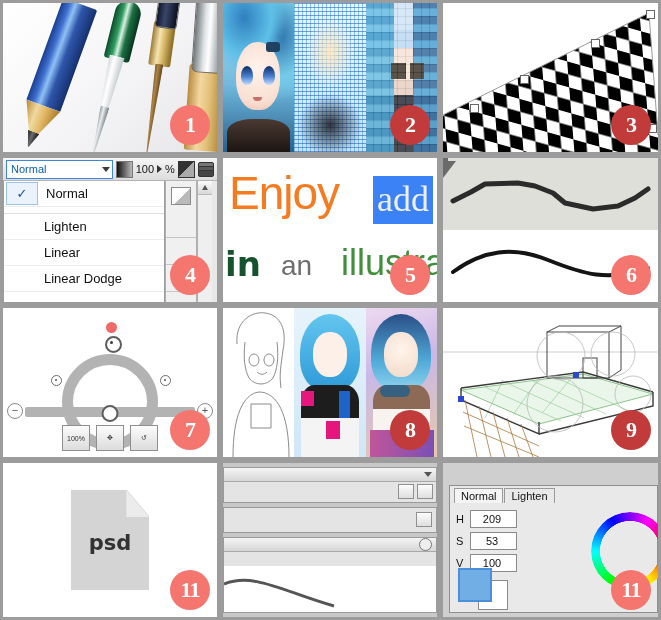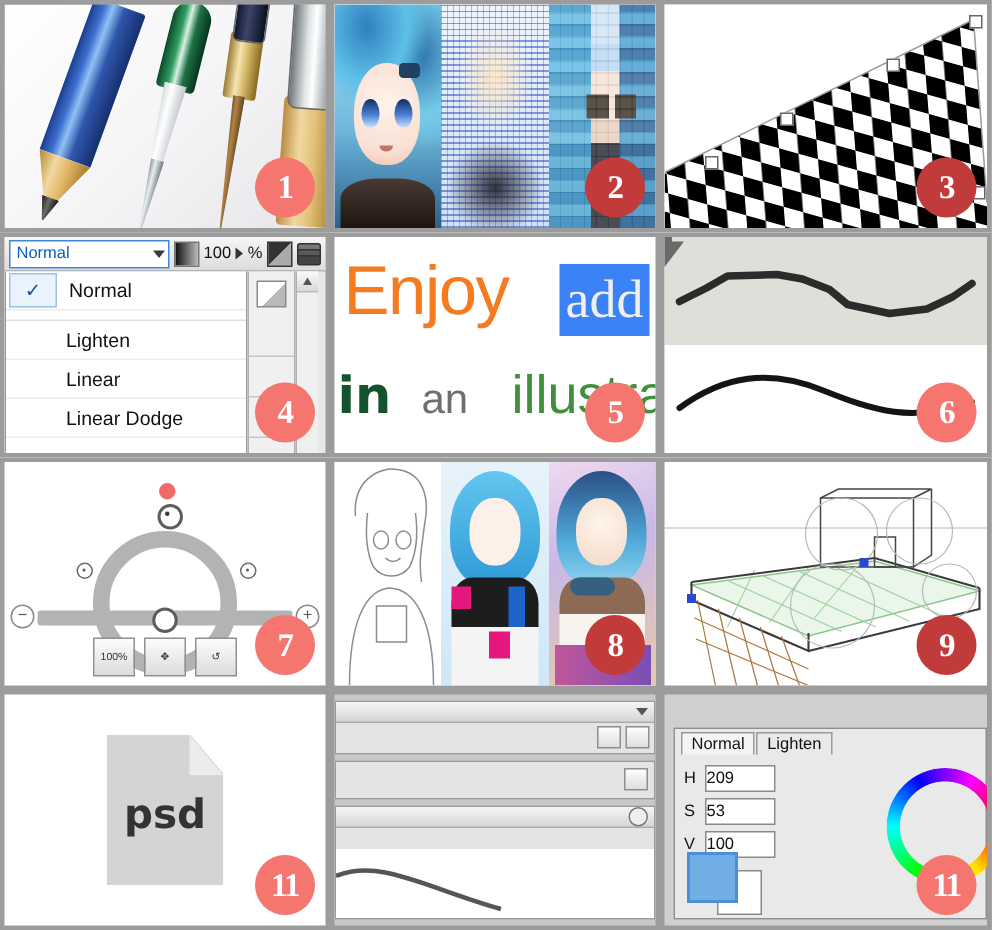--- a/index.html
+++ b/index.html
@@ -175,40 +175,40 @@
   
   .p9{background:#fff;position:relative;}
 
   
   .p10{background:#fff;position:relative;}
   .psdfile{position:absolute;left:50%;top:50%;transform:translate(-50%,-50%);width:78px;height:100px;
     background:#d4d4d4;clip-path:polygon(0 0,72% 0,100% 26%,100% 100%,0 100%);
     display:flex;align-items:center;justify-content:center;}
   .psdfold{position:absolute;right:0;top:0;width:29%;height:27%;background:#ececec;
     clip-path:polygon(0 0,100% 100%,0 100%);}
-  .psdtxt{font-size:27px;font-weight:bold;color:#333;font-family:"DejaVu Sans",sans-serif;margin-top:6px;}
+  .psdtxt{font-size:21px;font-weight:bold;color:#333;font-family:"DejaVu Sans",sans-serif;margin-top:6px;}
 
   
   .p11a{background:#c8c8c8;position:relative;padding:0;}
   .strip{position:absolute;left:0;right:0;background:#e4e4e4;border:1px solid #9a9a9a;}
   .stripbar{height:13px;background:linear-gradient(180deg,#f5f5f5,#d6d6d6);border-bottom:1px solid #a9a9a9;}
   .minibtn{width:14px;height:13px;border:1px solid #8f8f8f;background:linear-gradient(180deg,#fdfdfd,#dedede);}
   .curve{position:absolute;left:0;right:0;bottom:0;height:46px;background:#fff;}
 
   
   .p11{background:#cfcfcf;position:relative;}
   .cpanel{position:absolute;left:6px;top:22px;right:0;bottom:4px;background:#e9e9e9;border:1px solid #8f8f8f;}
   .ctabs{display:flex;height:17px;align-items:flex-end;padding-left:4px;gap:1px;}
   .ctab{font-size:11px;padding:1px 6px 1px 6px;background:#e9e9e9;border:1px solid #9a9a9a;border-bottom:none;color:#111;}
   .ctab.act{background:#f4f4f4;font-weight:normal;}
   .hsv{position:absolute;left:6px;top:24px;}
   .hsvrow{display:flex;align-items:center;gap:4px;margin-bottom:4px;}
   .hsvrow .k{width:10px;font-size:11px;color:#111;}
   .hsvrow .v{width:42px;height:16px;background:#fff;border:1px solid #8a8a8a;font-size:11px;
-     text-align:left;padding-right:3px;line-height:16px;color:#111;}
+     text-align:center;padding-right:3px;line-height:16px;color:#111;}
   .swatchfg{position:absolute;left:8px;bottom:10px;width:30px;height:30px;background:#72aee6;border:2px solid #4a90d9;}
   .swatchbg{position:absolute;left:28px;bottom:2px;width:28px;height:28px;background:#fff;border:1px solid #8a8a8a;}
   .wheel{position:absolute;right:-12px;top:26px;width:78px;height:78px;border-radius:50%;
      background:conic-gradient(from 90deg,#ff0000,#ffff00,#00ff00,#00ffff,#0000ff,#ff00ff,#ff0000);
      -webkit-mask:radial-gradient(circle,transparent 54%,#000 55%);
      mask:radial-gradient(circle,transparent 54%,#000 55%);}
   .wheelmark{position:absolute;width:9px;height:9px;border-radius:50%;border:2px solid #c02020;}
   .eye{}
 </style>
 </head>

